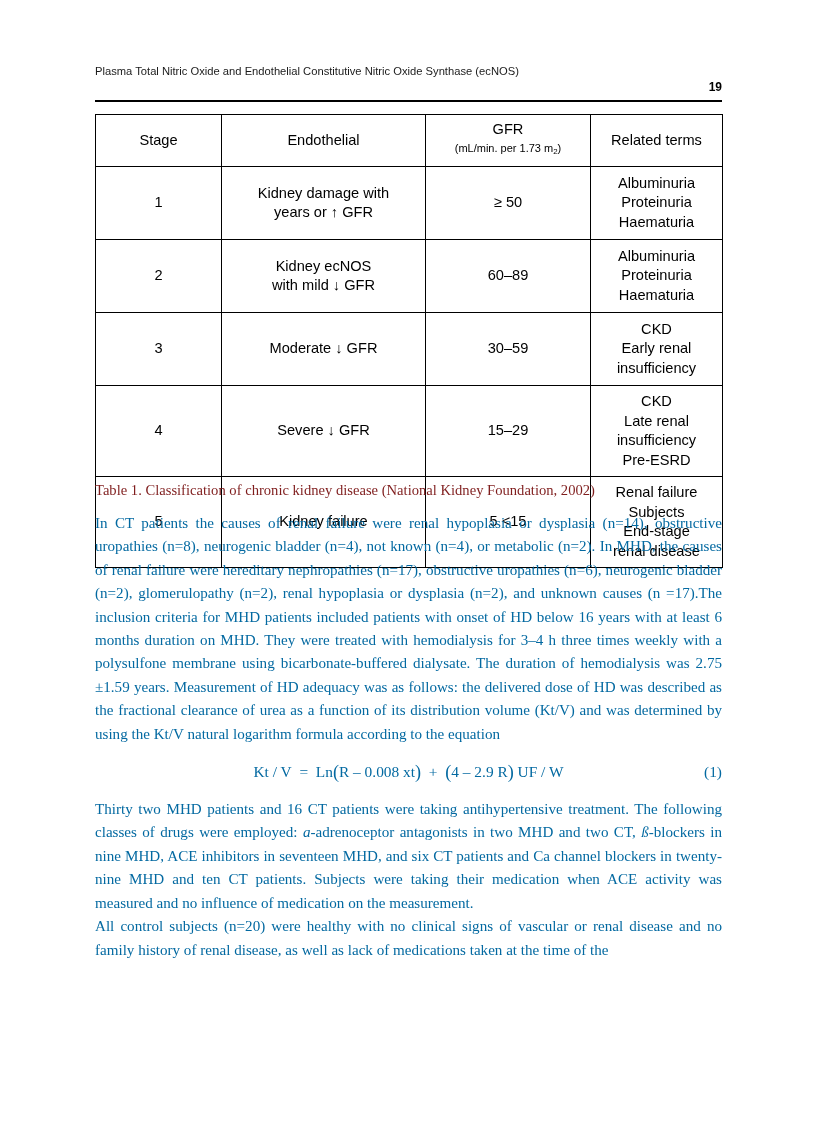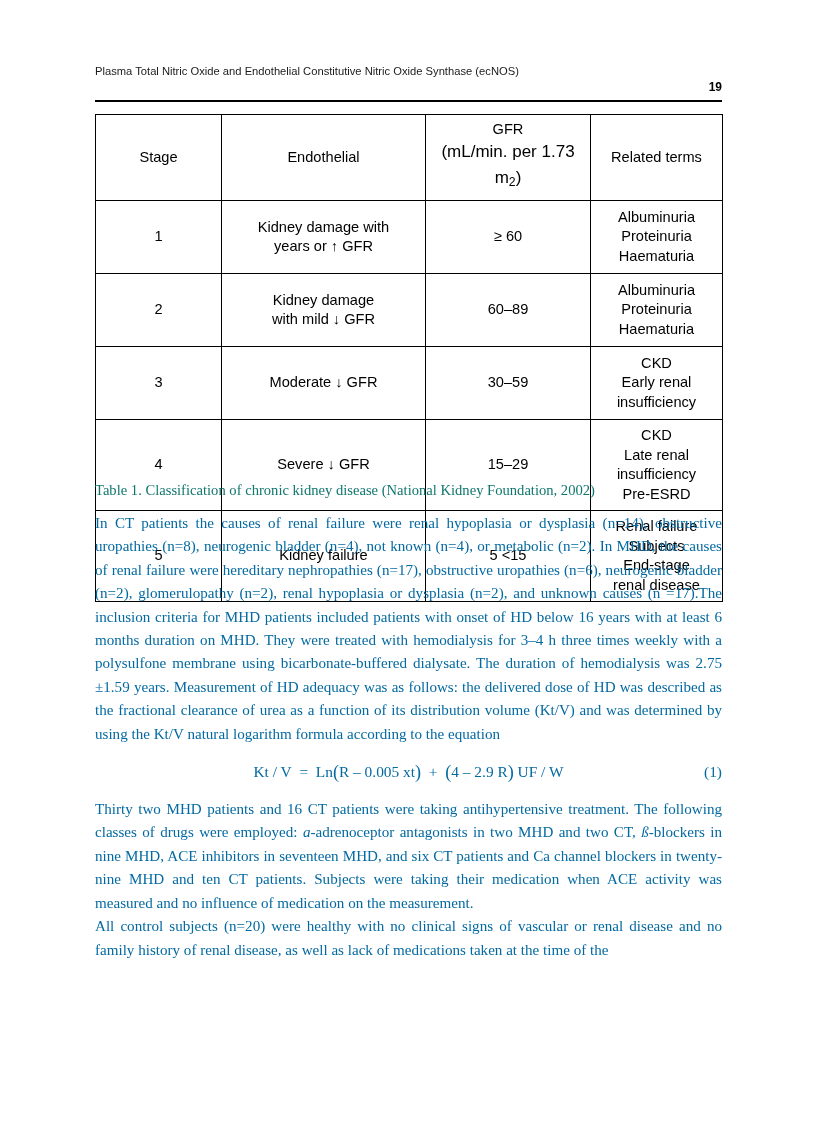--- a/index.html
+++ b/index.html
@@ -79,23 +79,23 @@
   .col-desc   { width: 204px; }
   .col-gfr    { width: 165px; }
   .col-terms  { width: 132px; }
 
   td.hdr {
     font-size: 15px;
     padding-top: 8px;
     padding-bottom: 8px;
   }
   .hdr-sub {
-    font-size: 17px;
+    font-size: 11px;
     display: block;
-    line-height: 26px;
+    line-height: 18px;
   }
   sub.m2 {
     font-size: 0.72em;
     vertical-align: -0.22em;
   }
   .cellline { display: block; }
   td.terms { font-size: 14.2px; line-height: 19.2px; }
   td.rowh1 { height: 62px; }
   td.rowh2 { height: 62px; }
   td.rowh3 { height: 62px; }
@@ -104,21 +104,21 @@
 
   
   .caption {
     position: absolute;
     left: 95px;
     top: 480px;
     width: 627px;
     font-family: "Liberation Serif", serif;
     font-size: 14.6px;
     line-height: 20px;
-    color: #0f766e;
+    color: #7f1d1d;
   }
 
   
   .body {
     position: absolute;
     left: 95px;
     top: 512px;
     width: 627px;
     font-family: "Liberation Serif", serif;
     font-size: 15.1px;
@@ -185,32 +185,32 @@
           </td>
           <td class="hdr">Related terms</td>
         </tr>
 
         <tr>
           <td class="rowh1">1</td>
           <td class="rowh1">
             <span class="cellline">Kidney damage with</span>
             <span class="cellline">years or ↑ GFR</span>
           </td>
-          <td class="rowh1">≥ 60</td>
+          <td class="rowh1">≥ 50</td>
           <td class="rowh1 terms">
             <span class="cellline">Albuminuria</span>
             <span class="cellline">Proteinuria</span>
             <span class="cellline">Haematuria</span>
           </td>
         </tr>
 
         <tr>
           <td class="rowh2">2</td>
           <td class="rowh2">
-            <span class="cellline">Kidney damage</span>
+            <span class="cellline">Kidney ecNOS</span>
             <span class="cellline">with mild ↓ GFR</span>
           </td>
           <td class="rowh2">60–89</td>
           <td class="rowh2 terms">
             <span class="cellline">Albuminuria</span>
             <span class="cellline">Proteinuria</span>
             <span class="cellline">Haematuria</span>
           </td>
         </tr>
 
@@ -257,21 +257,21 @@
       </tbody>
     </table>
   </div>
 
   <div class="caption">Table 1. Classification of chronic kidney disease (National Kidney Foundation, 2002)</div>
 
   <div class="body">
     <p>In CT patients the causes of renal failure were renal hypoplasia or dysplasia (n=14), obstructive uropathies (n=8), neurogenic bladder (n=4), not known (n=4), or metabolic (n=2). In MHD, the causes of renal failure were hereditary nephropathies (n=17), obstructive uropathies (n=6), neurogenic bladder (n=2), glomerulopathy (n=2), renal hypoplasia or dysplasia (n=2), and unknown causes (n =17).The inclusion criteria for MHD patients included patients with onset of HD below 16 years with at least 6 months duration on MHD. They were treated with hemodialysis for 3–4 h three times weekly with a polysulfone membrane using bicarbonate-buffered dialysate. The duration of hemodialysis was 2.75 ±1.59 years. Measurement of HD adequacy was as follows: the delivered dose of HD was described as the fractional clearance of urea as a function of its distribution volume (Kt/V) and was determined by using the Kt/V natural logarithm formula according to the equation</p>
 
     <div class="equation">
-      <span class="eq-body"><span>Kt / V</span>&nbsp; <span>=</span>&nbsp; <span>Ln</span><span class="paren">(</span><span>R – 0.005 xt</span><span class="paren">)</span>&nbsp; <span>+</span>&nbsp; <span class="paren">(</span><span>4 – 2.9 R</span><span class="paren">)</span> <span>UF / W</span></span>
+      <span class="eq-body"><span>Kt / V</span>&nbsp; <span>=</span>&nbsp; <span>Ln</span><span class="paren">(</span><span>R – 0.008 xt</span><span class="paren">)</span>&nbsp; <span>+</span>&nbsp; <span class="paren">(</span><span>4 – 2.9 R</span><span class="paren">)</span> <span>UF / W</span></span>
       <span class="eq-num">(1)</span>
     </div>
 
 
     <p><span>Thirty two MHD patients and 16 CT patients were taking antihypertensive treatment. The following classes of drugs were employed: </span><span class="ital">a</span><span>-adrenoceptor antagonists in two MHD and two CT, </span><span class="ital">ß</span><span>-blockers in nine MHD, ACE inhibitors in seventeen MHD, and  six CT patients and Ca channel blockers in twenty-nine MHD and ten CT patients. Subjects were taking their medication when ACE activity was measured and no influence of medication on the measurement.</span></p>
 
     <p>All control subjects (n=20) were healthy with no clinical signs of vascular or renal disease and no family history of renal disease, as well as lack of medications taken at the time of the</p>
   </div>
 
 </div>

